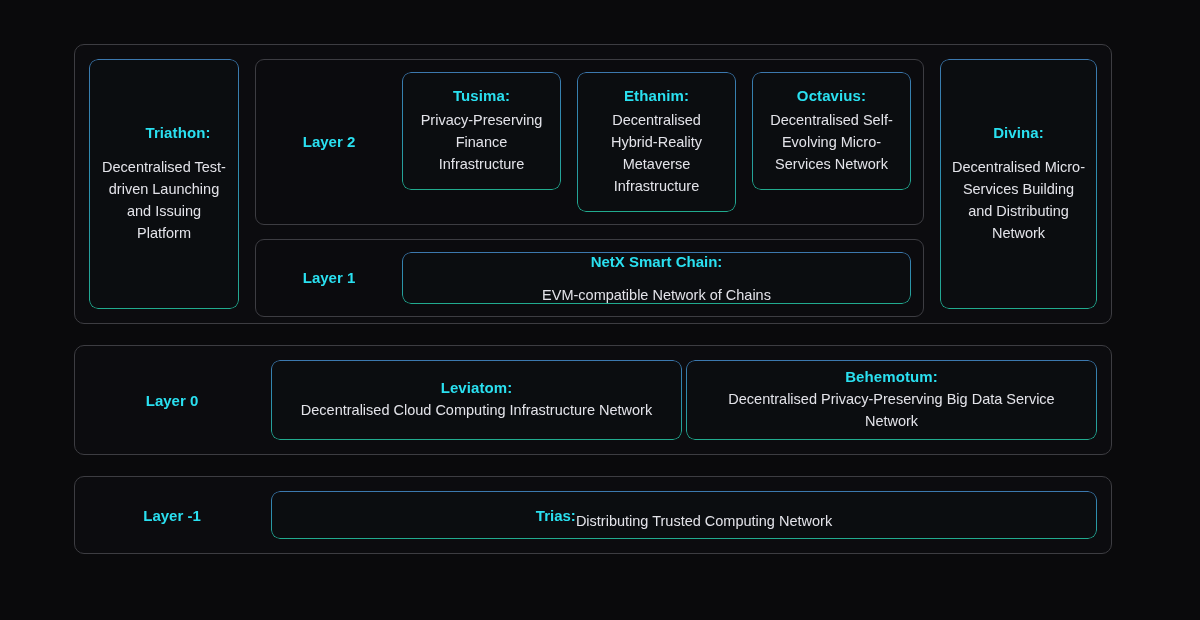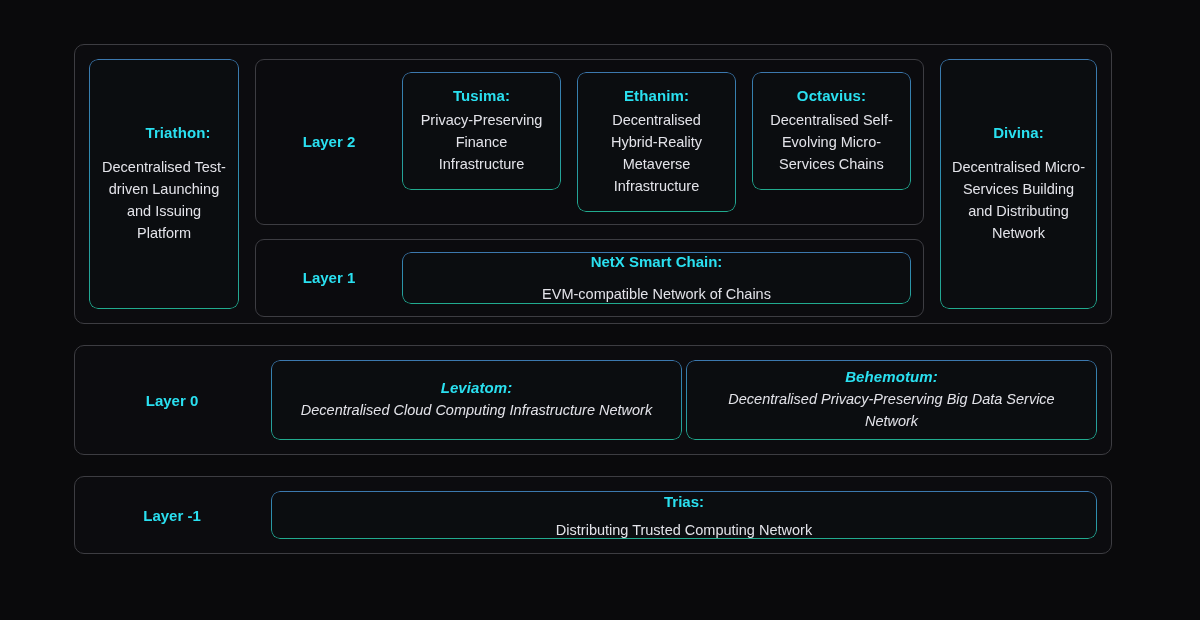--- a/index.html
+++ b/index.html
@@ -134,45 +134,44 @@
     gap: 16px;
     align-items: flex-start;
   }
   .layer2-cards .gcard { flex: 1 1 0; }
   .layer2-cards .gcard-inner { padding: 14px 10px; }
   .layer2-cards .title { margin-bottom: 3px; }
 
   #group-layer1 { flex: 0 0 78px; align-items: stretch; }
   #group-layer1 > .layer-label { flex: 0 0 122px; }
   #card-netx { flex: 1 1 auto; }
-  #card-netx .gcard-inner { gap: 4px; }
+  #card-netx .gcard-inner { gap: 4px; justify-content: space-between; }
 
   #card-divina { flex: 0 0 157px; }
   #card-divina .gcard-inner { padding: 10px 8px; }
   #card-divina .title { margin-bottom: 14px; }
 
   
   #row-2 { height: 110px; }
   #row-2 > .layer-label { flex: 0 0 166px; }
   .row2-cards {
     flex: 1 1 auto;
     display: flex;
     gap: 4px;
     align-items: stretch;
-    font-style: italic;
   }
   .row2-cards .gcard { flex: 1 1 0; }
   .row2-cards .gcard-inner { padding: 10px 14px; }
   .row2-cards .title { margin-bottom: 2px; }
 
   
   #row-3 { height: 78px; }
   #row-3 > .layer-label { flex: 0 0 166px; }
   #card-trias { flex: 1 1 auto; }
-  #card-trias .gcard-inner { flex-direction: column; text-align: right; }
+  #card-trias .gcard-inner { flex-direction: row; text-align: right; }
 
   .inline-title { color: #2ae0f0; font-weight: 700; font-size: 15px; }
   .inline-desc  { color: #e3e3e9; font-size: 14.5px; font-weight: 400; margin-top: 12px; }
 </style>
 </head>
 <body>
 
 <div class="diagram">
 
   <div class="row-shell" id="row-1">
@@ -200,21 +199,21 @@
           <div class="gcard">
             <div class="gcard-inner">
               <div class="title">Ethanim:</div>
               <div class="desc">Decentralised Hybrid-Reality Metaverse Infrastructure</div>
             </div>
           </div>
 
           <div class="gcard">
             <div class="gcard-inner">
               <div class="title">Octavius:</div>
-              <div class="desc">Decentralised Self-Evolving Micro-Services Chains</div>
+              <div class="desc">Decentralised Self-Evolving Micro-Services Network</div>
             </div>
           </div>
 
         </div>
       </div>
 
       <div class="group-box" id="group-layer1">
         <div class="layer-label">Layer 1</div>
         <div class="gcard" id="card-netx">
           <div class="gcard-inner">

